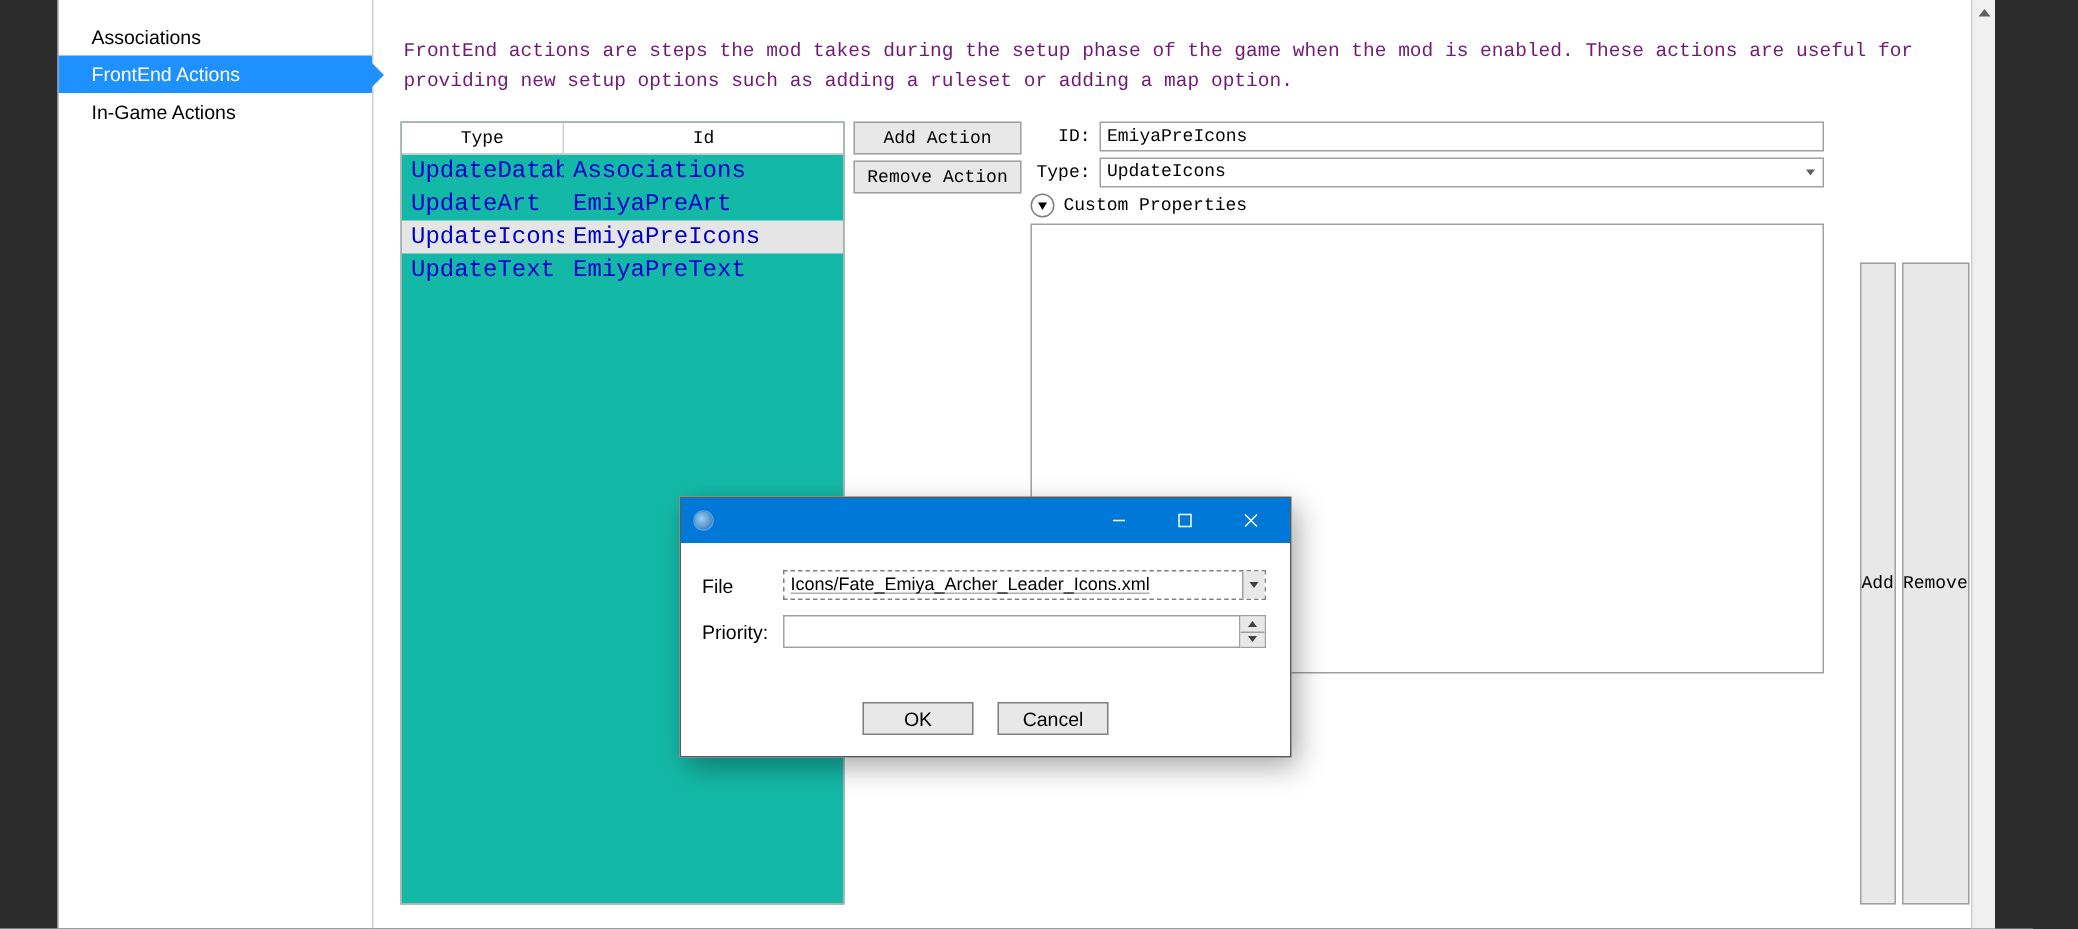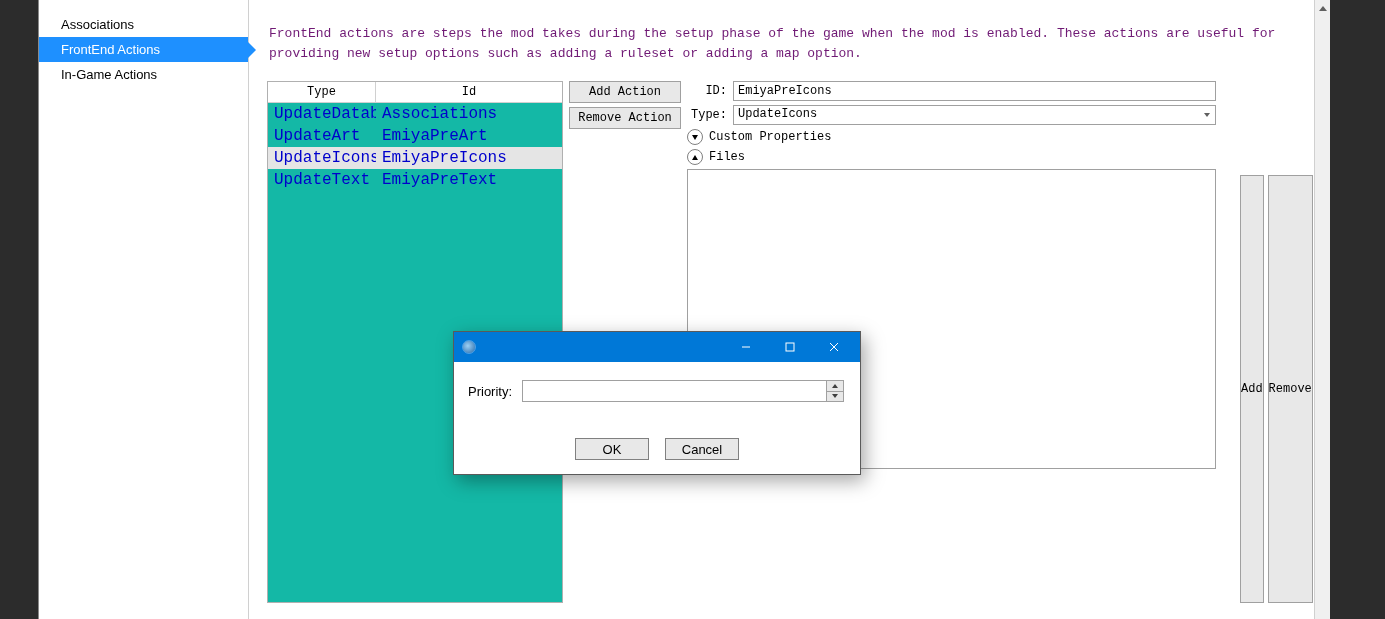--- a/index.html
+++ b/index.html
@@ -432,24 +432,20 @@
             <div class="form-label">ID:</div>
             <input class="form-input" value="EmiyaPreIcons" style="">
           </div>
           <div class="form-row">
             <div class="form-label">Type:</div>
             <div class="form-select"><span>UpdateIcons</span></div>
           </div>
           <div class="collap">
             <span class="exp-icon down"></span>
             <span>Custom Properties</span>
-          </div>
-          <div class="collap">
-            <span class="exp-icon up"></span>
-            <span>Files</span>
           </div>
           <div class="files-box"></div>
         </div>
 
         <div class="side-buttons">
           <button class="btn">Add</button>
           <button class="btn">Remove</button>
         </div>
       </div>
     </div>
@@ -478,20 +474,27 @@
     </div>
     <div class="modal-winbtn">
       <svg width="10" height="10">
           <line x1="1" y1="1" x2="9" y2="9" stroke="#fff" stroke-width="1"></line>
           <line x1="9" y1="1" x2="1" y2="9" stroke="#fff" stroke-width="1"></line>
         </svg>
     </div>
   </div>
   <div class="modal-body">
     <div class="modal-row">
+      <div class="modal-label">File</div>
+      <div class="modal-combo">
+        <span>Icons/Fate_Emiya_Archer_Leader_Icons.xml</span>
+        <div class="modal-combo-btn"></div>
+      </div>
+    </div>
+    <div class="modal-row">
       <div class="modal-label">Priority:</div>
       <div class="modal-spin">
         <input type="text" value="" style="">
         <div class="spin-btns">
           <div class="spin-btn up"></div>
           <div class="spin-btn down"></div>
         </div>
       </div>
     </div>
   </div>

